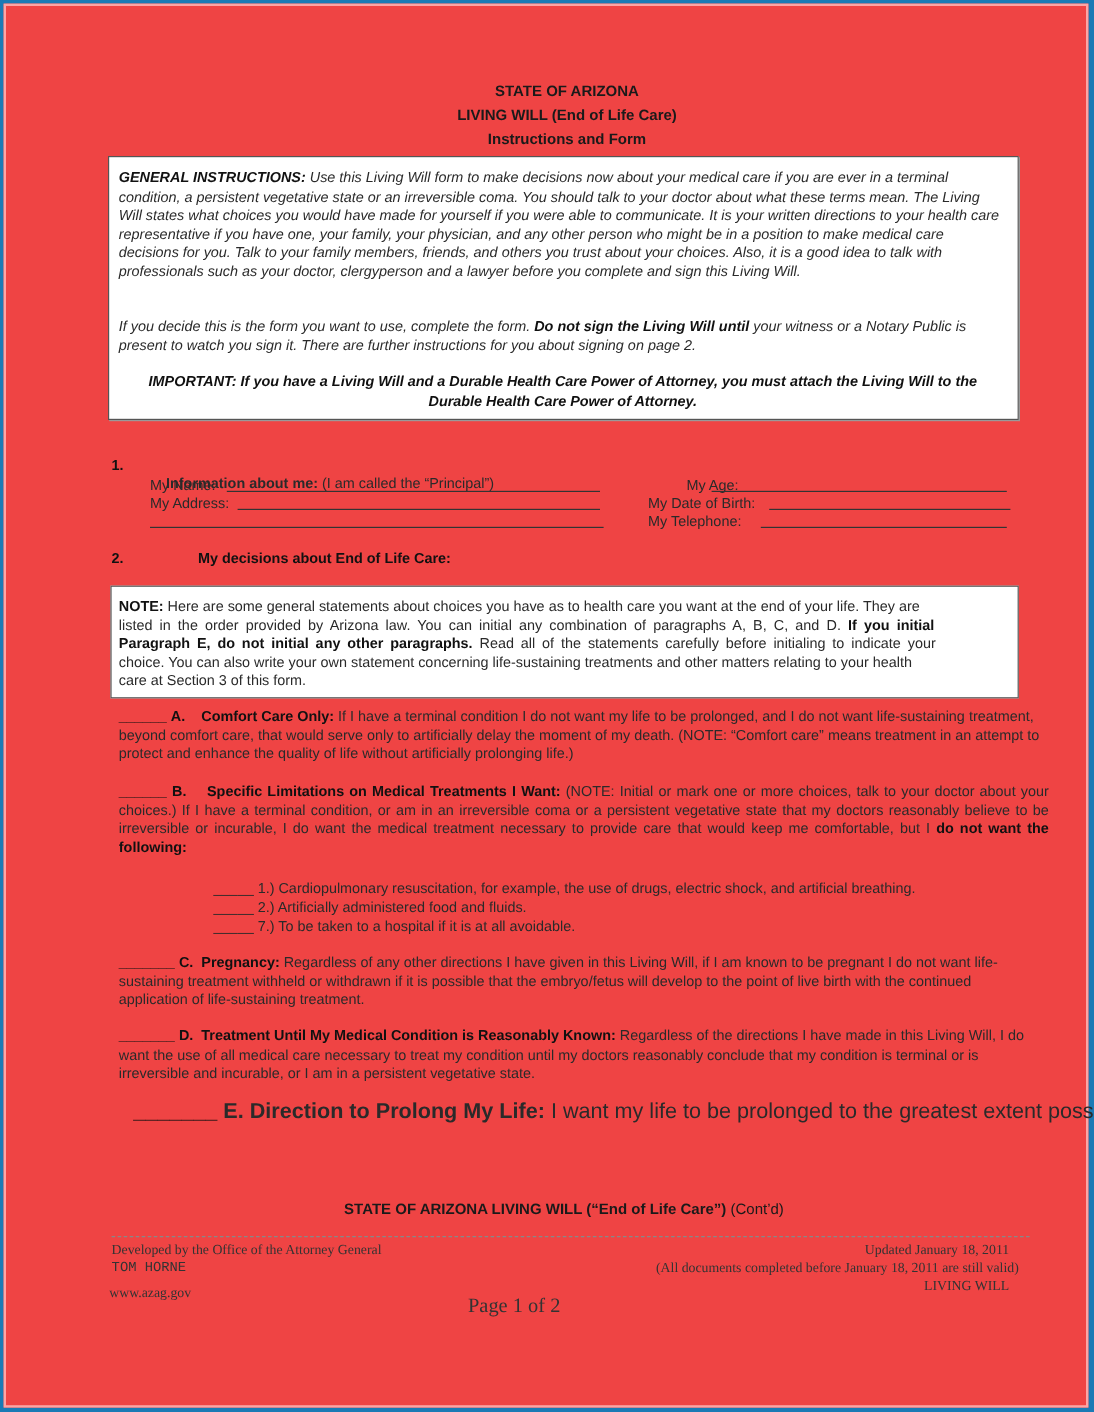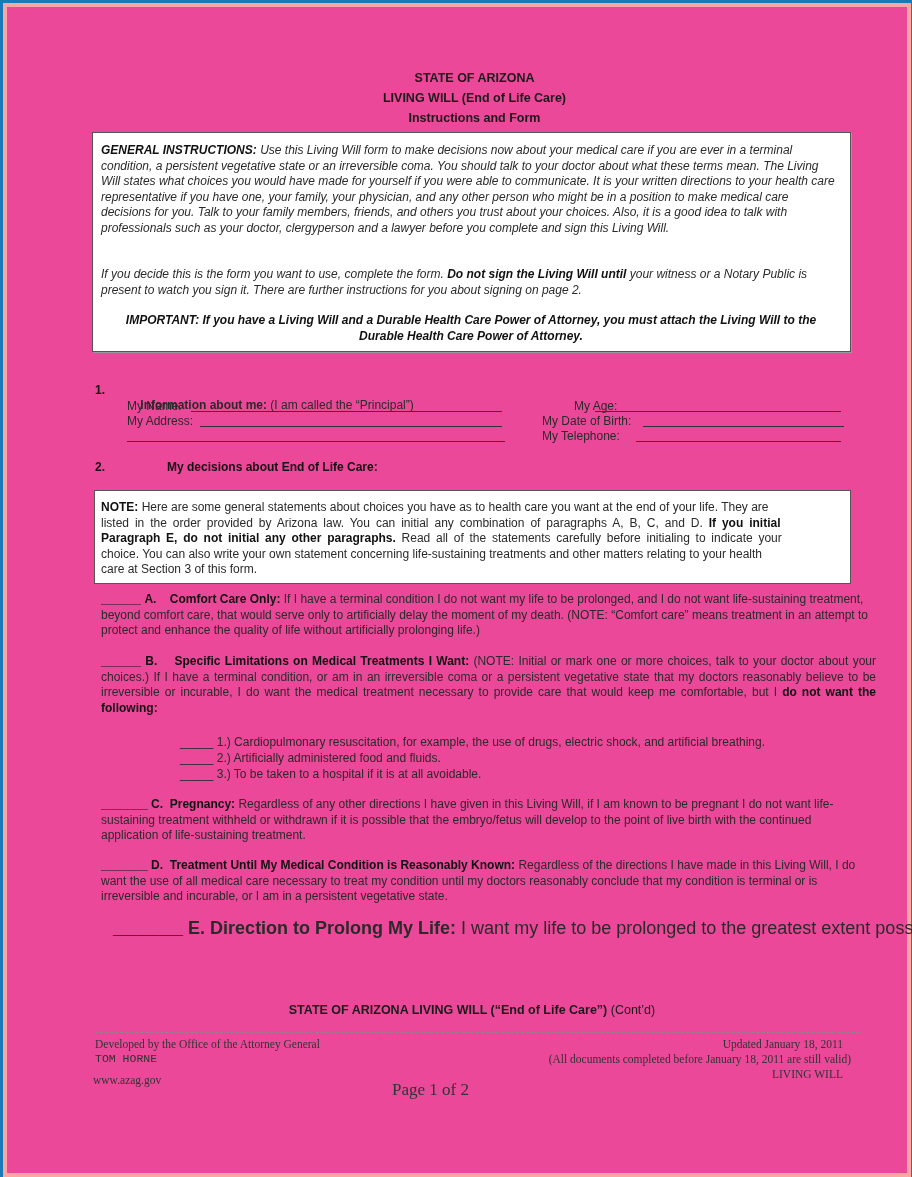--- a/index.html
+++ b/index.html
@@ -4,22 +4,22 @@
 <style>
   html, body { margin: 0; padding: 0; }
   body {
     width: 912px; height: 1177px; overflow: hidden;
     background: #1a7ab5;
     font-family: "Liberation Sans", sans-serif;
     color: #222;
   }
   .frame {
     position: absolute; left: 3px; top: 3px; width: 900px; height: 1166px;
-    border: 4px solid #fca5a5;
-    background: #ec4899;
+    border: 2px solid #fca5a5;
+    background: #ef4444;
   }
   .page { position: absolute; left: 0; top: 0; width: 900px; height: 1166px; }
   .abs { position: absolute; }
   .title {
     position: absolute; left: 0; width: 935px; text-align: center;
     font-weight: bold; font-size: 12.5px; color: #1a1a1a;
   }
   .box {
     position: absolute; border: 1px solid #555; background: #fff;
     box-shadow: 1px 1px 0 #999;
@@ -100,21 +100,21 @@
     <b>Specific Limitations on Medical Treatments I Want:</b><span> (NOTE: Initial or mark one or more choices, talk to your doctor about your choices.) If I have a terminal condition, or am in an irreversible coma or a persistent vegetative state that my doctors reasonably believe to be irreversible or incurable, I do want the medical treatment necessary to provide care that would keep me comfortable, but I </span><b>do not want the following:</b>
   </div>
 
   <div class="abs p" style="left:173px; top:728px;">
     <span>_____</span> <span>1.) Cardiopulmonary resuscitation, for example, the use of drugs, electric shock, and artificial breathing.</span>
   </div>
   <div class="abs p" style="left:173px; top:744px;">
     <span>_____</span> <span>2.) Artificially administered food and fluids.</span>
   </div>
   <div class="abs p" style="left:173px; top:760px;">
-    <span>_____</span> <span>3.) To be taken to a hospital if it is at all avoidable.</span>
+    <span>_____</span> <span>7.) To be taken to a hospital if it is at all avoidable.</span>
   </div>
 
   <div class="abs p" style="left:94px; top:790px; width:760px;">
     <span class="bold">_______</span>
     <span class="bold">C.</span>&nbsp;
     <b>Pregnancy:</b><span> Regardless of any other directions I have given in this Living Will, if I am known to be pregnant I do not want life-sustaining treatment withheld or withdrawn if it is possible that the embryo/fetus will develop to the point of live birth with the continued application of life-sustaining treatment.</span>
   </div>
 
   <div class="abs p" style="left:94px; top:851px; width:775px;">
     <span class="bold">_______</span>

